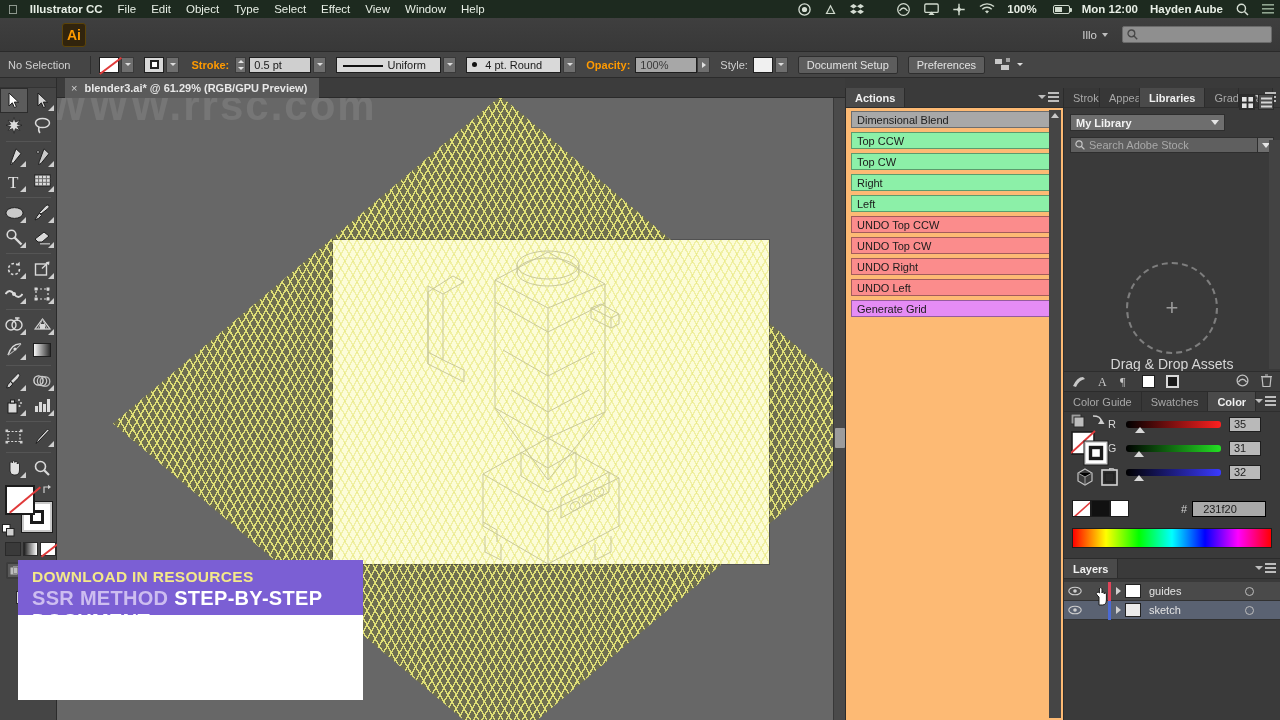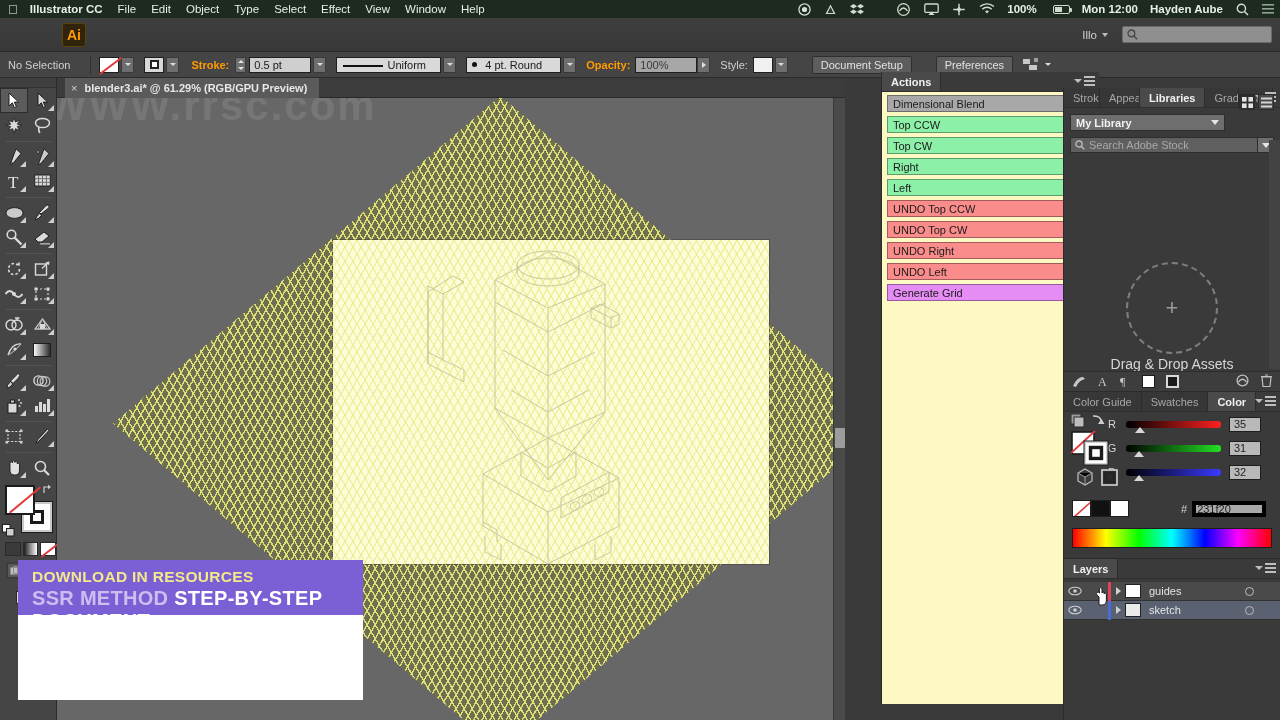--- a/index.html
+++ b/index.html
@@ -68,21 +68,21 @@
   .stepper{width:11px;height:16px;background:#6e6e6e;border:1px solid #3a3a3a;display:flex;flex-direction:column;align-items:center;justify-content:space-around;margin-left:6px;}
   .stepper i{width:0;height:0;border-left:3px solid transparent;border-right:3px solid transparent;}
   .stepper i.up{border-bottom:3px solid #e4e4e4;}
   .stepper i.dn{border-top:3px solid #e4e4e4;}
   .field{height:16px;background:#cfcfcf;border:1px solid #1e1e1e;color:#1a1a1a;font-size:11px;display:flex;align-items:center;padding:0 4px;}
   .field.dim{background:#a7a7a7;color:#3a3a3a;}
   .profile{width:105px;height:16px;background:#d9d9d9;border:1px solid #1e1e1e;display:flex;align-items:center;justify-content:center;color:#1a1a1a;font-size:11px;position:relative;}
   .profile .ln{position:absolute;left:6px;top:7px;width:40px;height:2.5px;background:#111;}
   .brushsel{width:95px;height:16px;background:#d9d9d9;border:1px solid #1e1e1e;display:flex;align-items:center;color:#1a1a1a;font-size:11px;padding-left:5px;}
   .brushsel .dot{width:5px;height:5px;background:#111;border-radius:50%;margin-right:8px;}
-  .pbtn{height:18px;background:#5d5d5d;border:1px solid #2e2e2e;border-radius:2px;color:#e2e2e2;font-size:11px;display:flex;align-items:center;padding:0 8px;margin-left:24px;}
+  .pbtn{height:18px;background:#5d5d5d;border:1px solid #2e2e2e;border-radius:2px;color:#e2e2e2;font-size:11px;display:flex;align-items:center;padding:0 8px;margin-left:10px;}
   .arrow-r{width:13px;height:16px;background:#6e6e6e;border:1px solid #3a3a3a;display:flex;align-items:center;justify-content:center;}
   .arrow-r i{width:0;height:0;border-top:3.5px solid transparent;border-bottom:3.5px solid transparent;border-left:4px solid #e0e0e0;}
 
   
   .toolbar{position:absolute;left:0;top:78px;width:57px;height:642px;background:#454545;border-right:1px solid #2b2b2b;}
   .tb-grip{height:10px;background:#3f3f3f;border-bottom:1px solid #333;}
   .tools{display:flex;flex-wrap:wrap;width:57px;}
   .tool{width:28px;height:25px;display:flex;align-items:center;justify-content:center;position:relative;}
   .tool.sel{background:#5c5c5c;box-shadow:inset 0 0 0 1px #2c2c2c;}
   .tool svg{display:block}
@@ -141,21 +141,21 @@
   .promo .top{height:85px;position:relative;}
   .promo .lbl{position:absolute;color:#6b5fb5;font-weight:bold;font-size:11.5px;letter-spacing:.5px;}
   .promo .bot{height:55px;background:#7b5fd4;padding:8px 14px 0;}
   .promo .l1{color:#f4e98a;font-weight:bold;font-size:15.5px;letter-spacing:.3px;}
   .promo .l2{font-weight:bold;font-size:20px;letter-spacing:.3px;margin-top:1px;}
   .promo .l2 .a{color:#cdbdf0;}
   .promo .l2 .b{color:#ffffff;}
   .wm2{position:absolute;left:0;top:10px;font-size:42px;font-weight:bold;color:rgba(255,255,255,.10);letter-spacing:2px;pointer-events:none;}
 
   
-  .actions{position:absolute;left:845px;top:72px;width:218px;height:632px;background:#fef9c3;border-left:1px solid #2b2b2b;margin-left:36px;}
+  .actions{position:absolute;left:845px;top:88px;width:218px;height:632px;background:#fdba74;border-left:1px solid #2b2b2b;}
   .ptabbar{height:20px;background:#3a3a3a;display:flex;align-items:stretch;position:relative;border-bottom:1px solid #2e2e2e;}
   .ptab{display:flex;align-items:center;padding:0 9px;font-size:11px;color:#a8a8a8;background:#373737;border-right:1px solid #2c2c2c;white-space:nowrap;overflow:hidden;}
   .ptab.active{background:#4a4a4a;color:#f0f0f0;font-weight:bold;}
   .pmenu{position:absolute;right:4px;top:4px;display:flex;align-items:center;gap:2px;}
   .pmenu .tri{width:0;height:0;border-left:4px solid transparent;border-right:4px solid transparent;border-top:4px solid #bdbdbd;}
   .pmenu .bars{width:11px;height:10px;background:
      linear-gradient(#bdbdbd,#bdbdbd) 0 0/11px 2px no-repeat,
      linear-gradient(#bdbdbd,#bdbdbd) 0 4px/11px 2px no-repeat,
      linear-gradient(#bdbdbd,#bdbdbd) 0 8px/11px 2px no-repeat;}
   .actionlist{padding:3px 2px 0 5px;}
@@ -184,21 +184,21 @@
   .slider-row{display:flex;align-items:center;height:24px;padding-left:6px;}
   .slider-row .ch{width:16px;color:#d7d7d7;font-size:11px;text-align:center;margin-left:34px;}
   .track{width:95px;height:7px;border-radius:3px;margin:0 8px 0 6px;position:relative;}
   .track .thumb{position:absolute;top:6px;left:10px;width:0;height:0;border-left:5px solid transparent;border-right:5px solid transparent;border-bottom:6px solid #d8d8d8;}
   .valbox{width:32px;height:15px;background:#b9b9b9;border:1px solid #1e1e1e;color:#222;font-size:11px;display:flex;align-items:center;padding-left:4px;}
   .cp-fs{position:absolute;left:7px;top:22px;width:44px;height:44px;}
   .hexrow{position:absolute;left:0;right:0;top:108px;display:flex;align-items:center;padding-left:8px;}
   .hexsw{display:flex;}
   .hexsw div{width:19px;height:17px;border:1px solid #1d1d1d;}
   .hexhash{margin-left:52px;color:#d0d0d0;}
-  .hexval{width:74px;height:16px;background:#a9a9a9;border:4px solid #000000;color:#1c1c1c;font-size:11px;display:flex;align-items:center;padding-left:1px;margin-left:5px;}
+  .hexval{width:74px;height:16px;background:#a9a9a9;border:1px solid #000000;color:#1c1c1c;font-size:11px;display:flex;align-items:center;padding-left:10px;margin-left:5px;}
   .spectrum{position:absolute;left:8px;right:8px;top:136px;height:20px;border:1px solid #1d1d1d;
      background:linear-gradient(90deg,#ff0000,#ffff00,#00ff00,#00ffff,#0000ff,#ff00ff,#ff0000);}
 
   .layerspanel{position:absolute;left:1063px;top:558px;width:217px;height:162px;background:#3a3a3a;border-left:1px solid #2b2b2b;border-top:1px solid #2b2b2b;}
   .lrow{height:19px;display:flex;align-items:center;border-bottom:1px solid #313131;position:relative;background:#4a4a4a;}
   .lrow.sel{background:#5a6272;}
   .lrow .eye{width:22px;display:flex;align-items:center;justify-content:center;}
   .lrow .lock{width:22px;}
   .lrow .colbar{width:3px;height:19px;}
   .lrow .tri{width:14px;display:flex;align-items:center;justify-content:center;}

